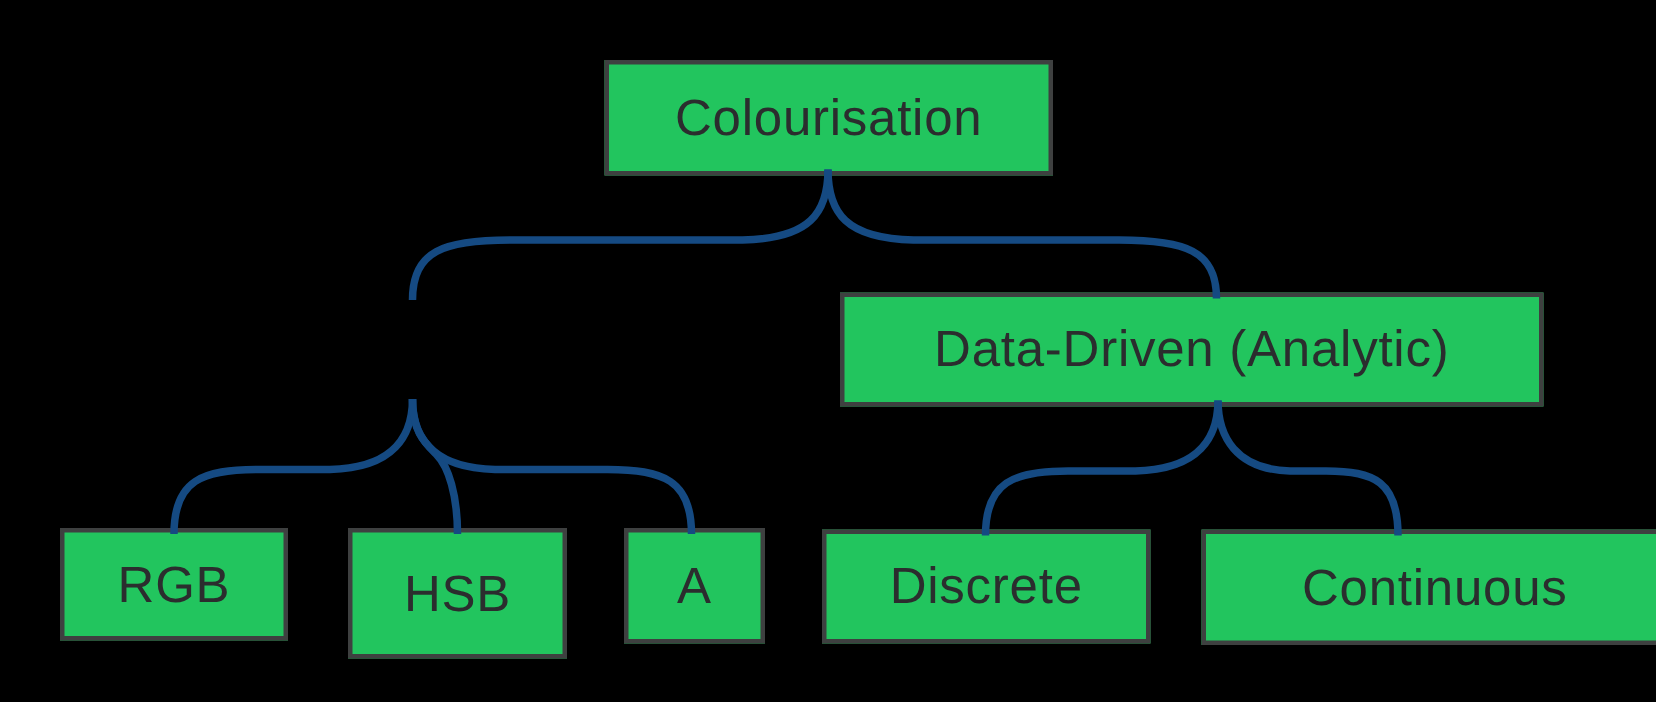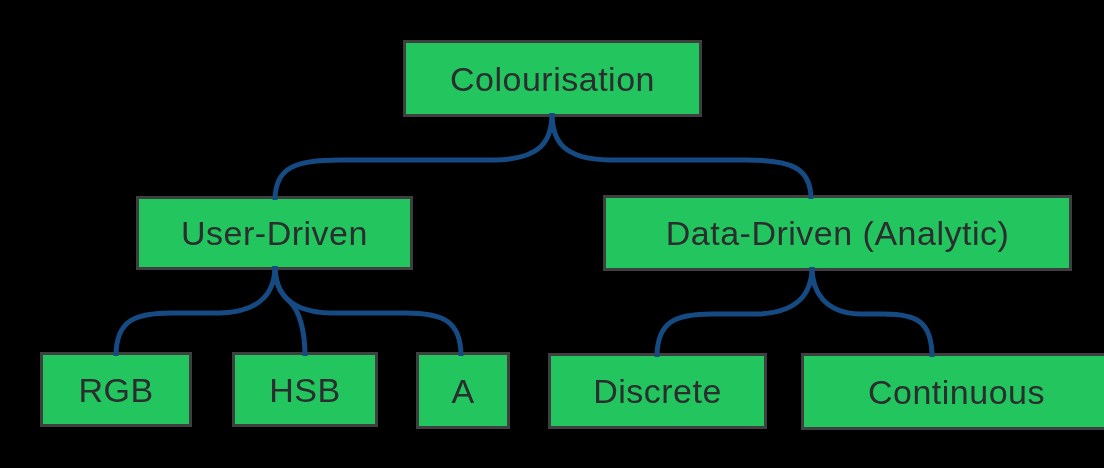--- a/index.html
+++ b/index.html
@@ -24,23 +24,23 @@
     font-size: 34px;
     line-height: 1;
     display: flex;
     align-items: center;
     justify-content: center;
     white-space: nowrap;
     letter-spacing: 0.5px;
   }
   .node-root        { left: 403px; top: 40px;  width: 299px; height: 77px; }
   .node-user        { left: 136px; top: 196px; width: 277px; height: 74px; }
-  .node-data        { left: 603px; top: 195px; width: 469px; height: 76px; }
+  .node-data        { left: 560px; top: 195px; width: 469px; height: 76px; }
   .node-rgb         { left: 40px;  top: 352px; width: 152px; height: 75px; }
-  .node-hsb         { left: 232px; top: 352px; width: 146px; height: 75px; }
+  .node-hsb         { left: 232px; top: 352px; width: 146px; height: 87px; }
   .node-a           { left: 416px; top: 352px; width: 94px;  height: 77px; }
   .node-discrete    { left: 548px; top: 353px; width: 219px; height: 76px; }
   .node-continuous  { left: 801px; top: 353px; width: 311px; height: 77px; }
   .edge-layer {
     position: absolute;
     left: 0;
     top: 0;
     width: 1104px;
     height: 468px;
     pointer-events: none;
@@ -55,23 +55,20 @@
 </style>
 </head>
 <body>
 
 <div class="canvas">
 
   <div class="node node-root">
     <span>Colourisation</span>
   </div>
 
-  <div class="node node-user">
-    <span>User-Driven</span>
-  </div>
 
   <div class="node node-data">
     <span>Data-Driven (Analytic)</span>
   </div>
 
   <div class="node node-rgb">
     <span>RGB</span>
   </div>
 
   <div class="node node-hsb">

